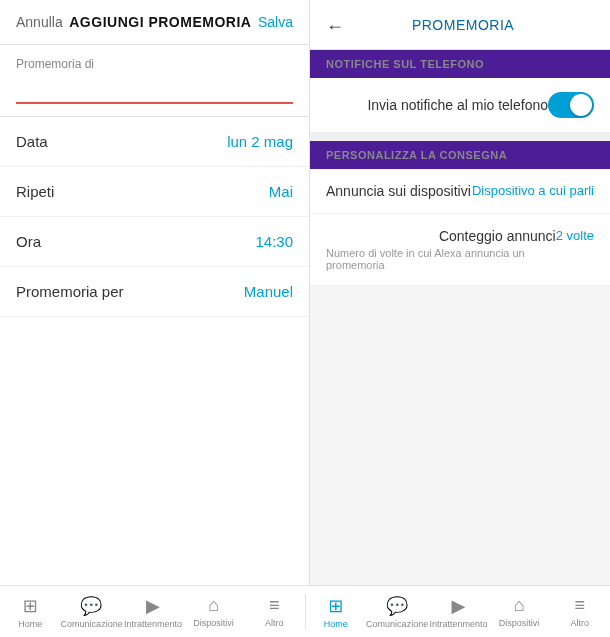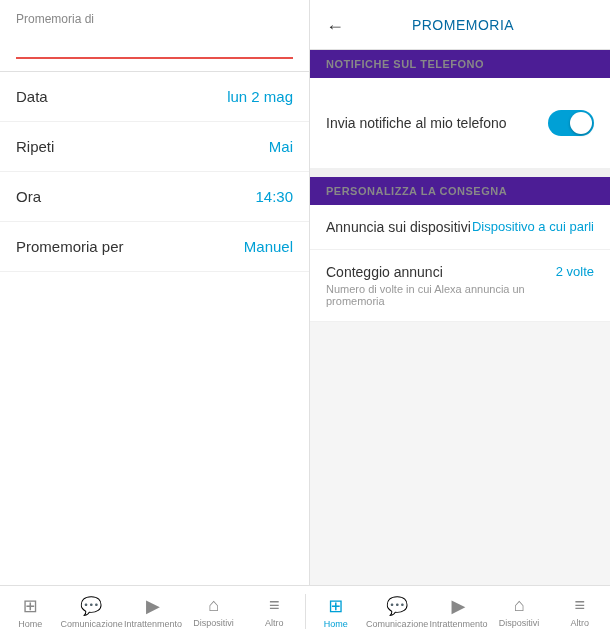--- a/index.html
+++ b/index.html
@@ -141,22 +141,22 @@
       font-size: 11px;
       color: #888;
       font-weight: 600;
       letter-spacing: 0.5px;
       text-transform: uppercase;
     }
 
     .right-row {
       display: flex;
       align-items: center;
-      justify-content: space-between;
-      padding: 32px 16px;
+      justify-content: flex-end;
+      padding: 14px 16px;
       background: #fff;
       border-bottom: 1px solid #f0f0f0;
     }
 
     .right-row-label {
       font-size: 14px;
       color: #333;
     }
 
     
@@ -195,20 +195,21 @@
     .right-row-block-top {
       display: flex;
       align-items: flex-start;
       justify-content: space-between;
     }
 
     .right-row-block-label {
       font-size: 14px;
       color: #333;
       font-weight: 500;
+      text-align: right;
     }
 
     .right-row-block-desc {
       font-size: 11px;
       color: #999;
       margin-top: 3px;
     }
 
     .right-row-block-value {
       font-size: 13px;
@@ -260,20 +261,25 @@
       margin: 8px 0;
     }
   </style>
 </head>
 <body>
 
 <div class="main-content">
 
   <div class="left-panel">
 
+    <div class="left-header">
+      <span class="left-header-cancel">Annulla</span>
+      <span class="left-header-title">AGGIUNGI PROMEMORIA</span>
+      <span class="left-header-save">Salva</span>
+    </div>
 
     <div class="reminder-input-section">
       <div class="reminder-input-label">Promemoria di</div>
       <input class="reminder-input" type="text" style="">
       <div class="reminder-input-underline"></div>
     </div>
 
     <div class="form-row">
       <span class="form-row-label">Data</span>
       <span class="form-row-value">lun 2 mag</span>

